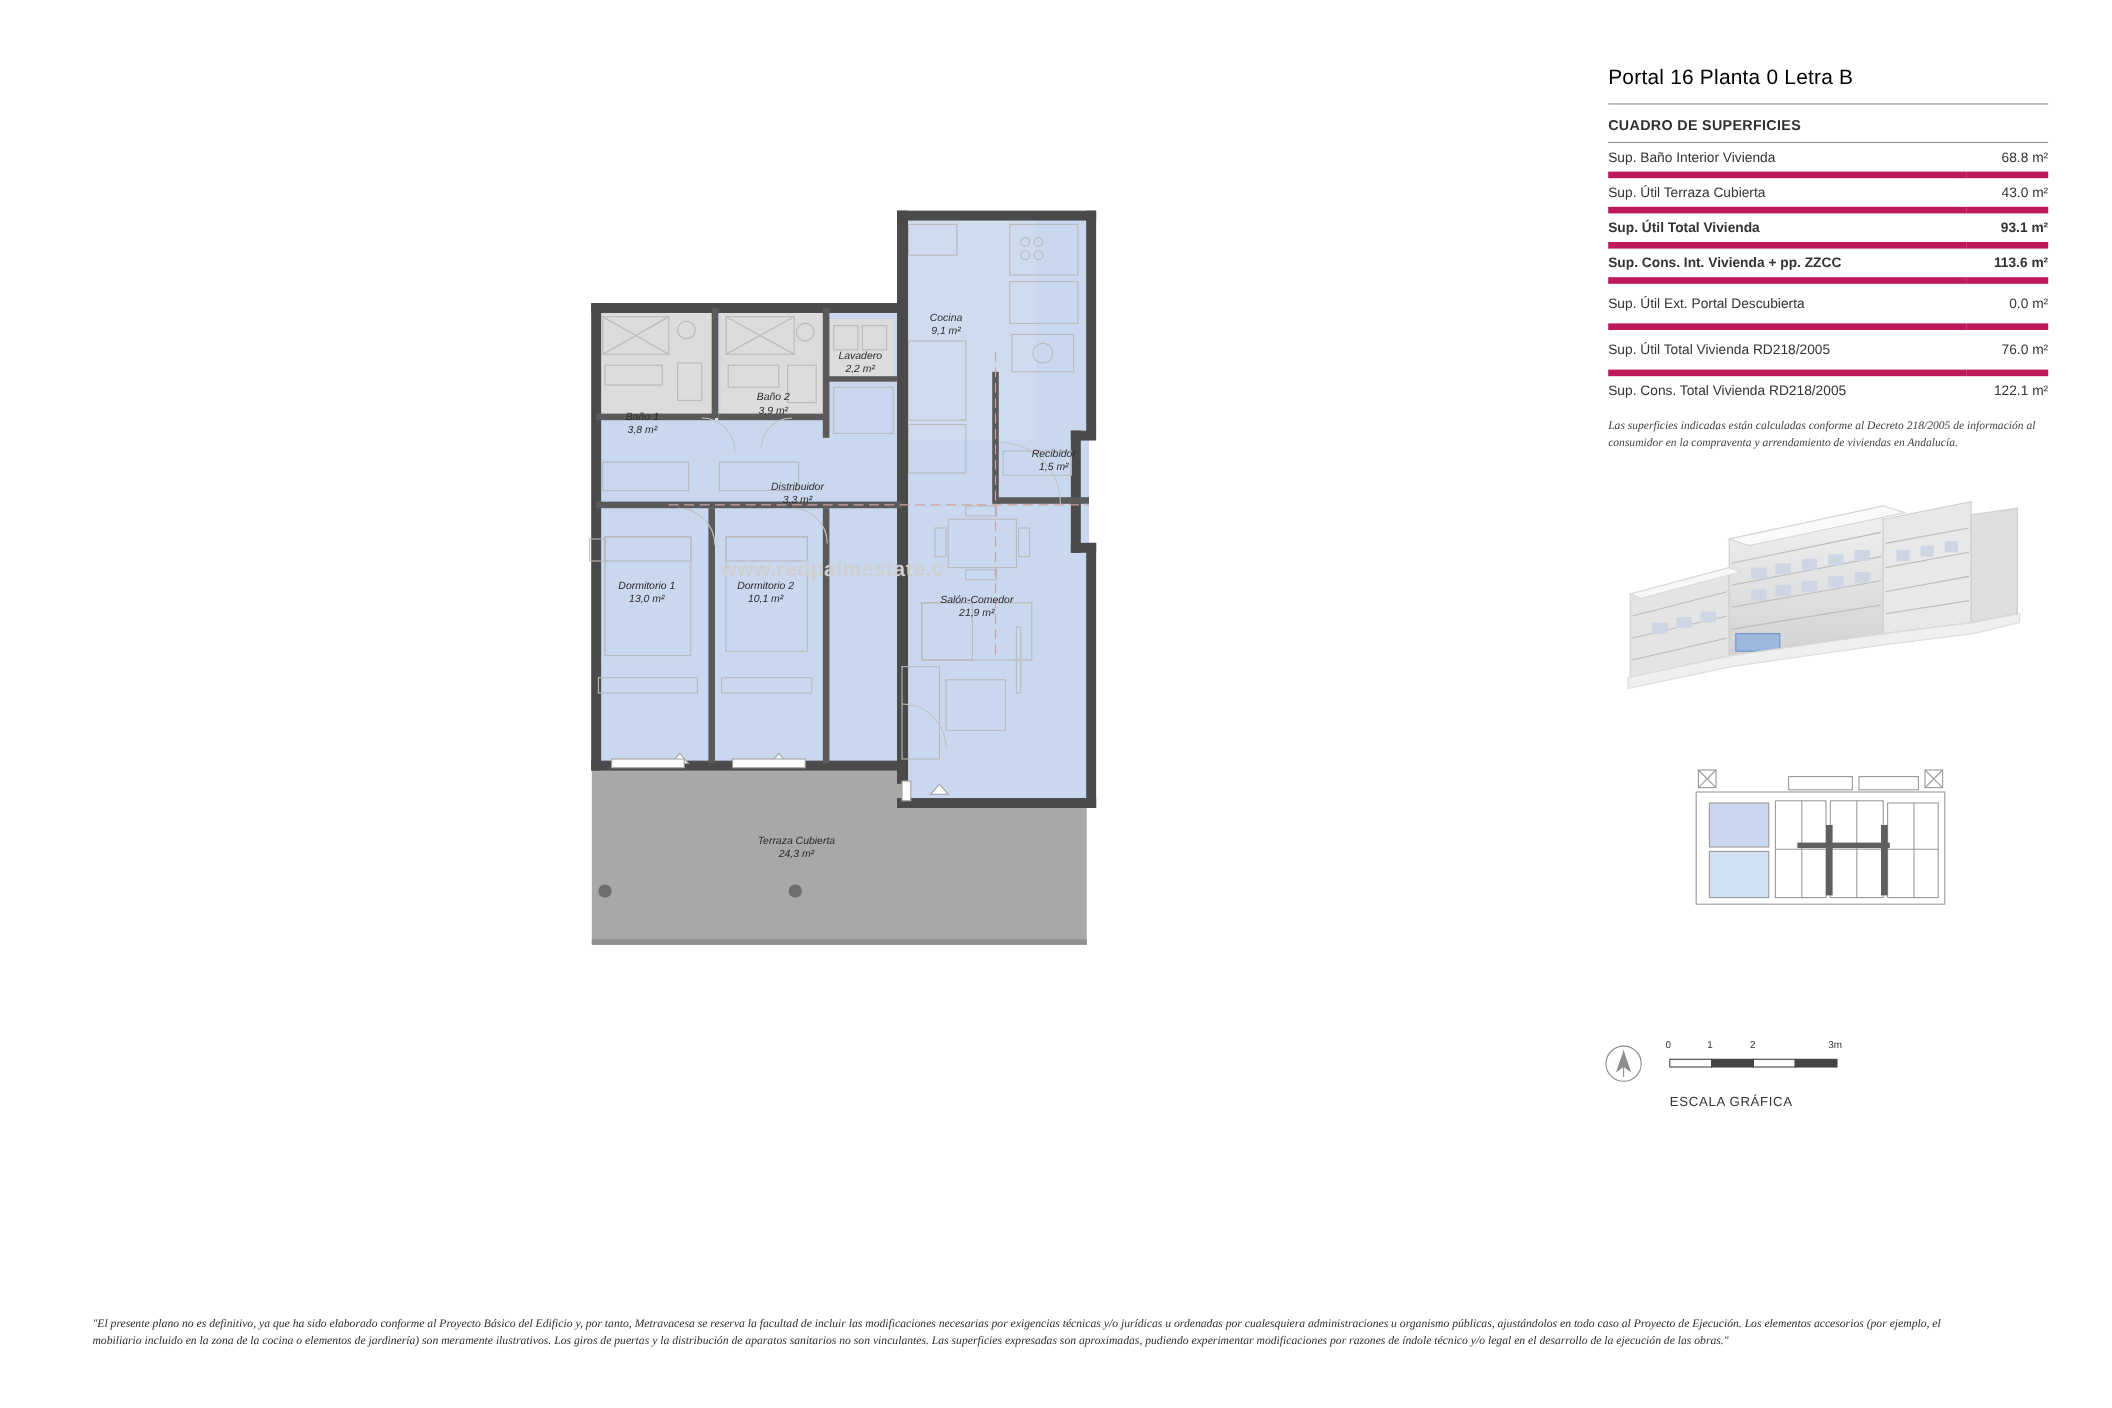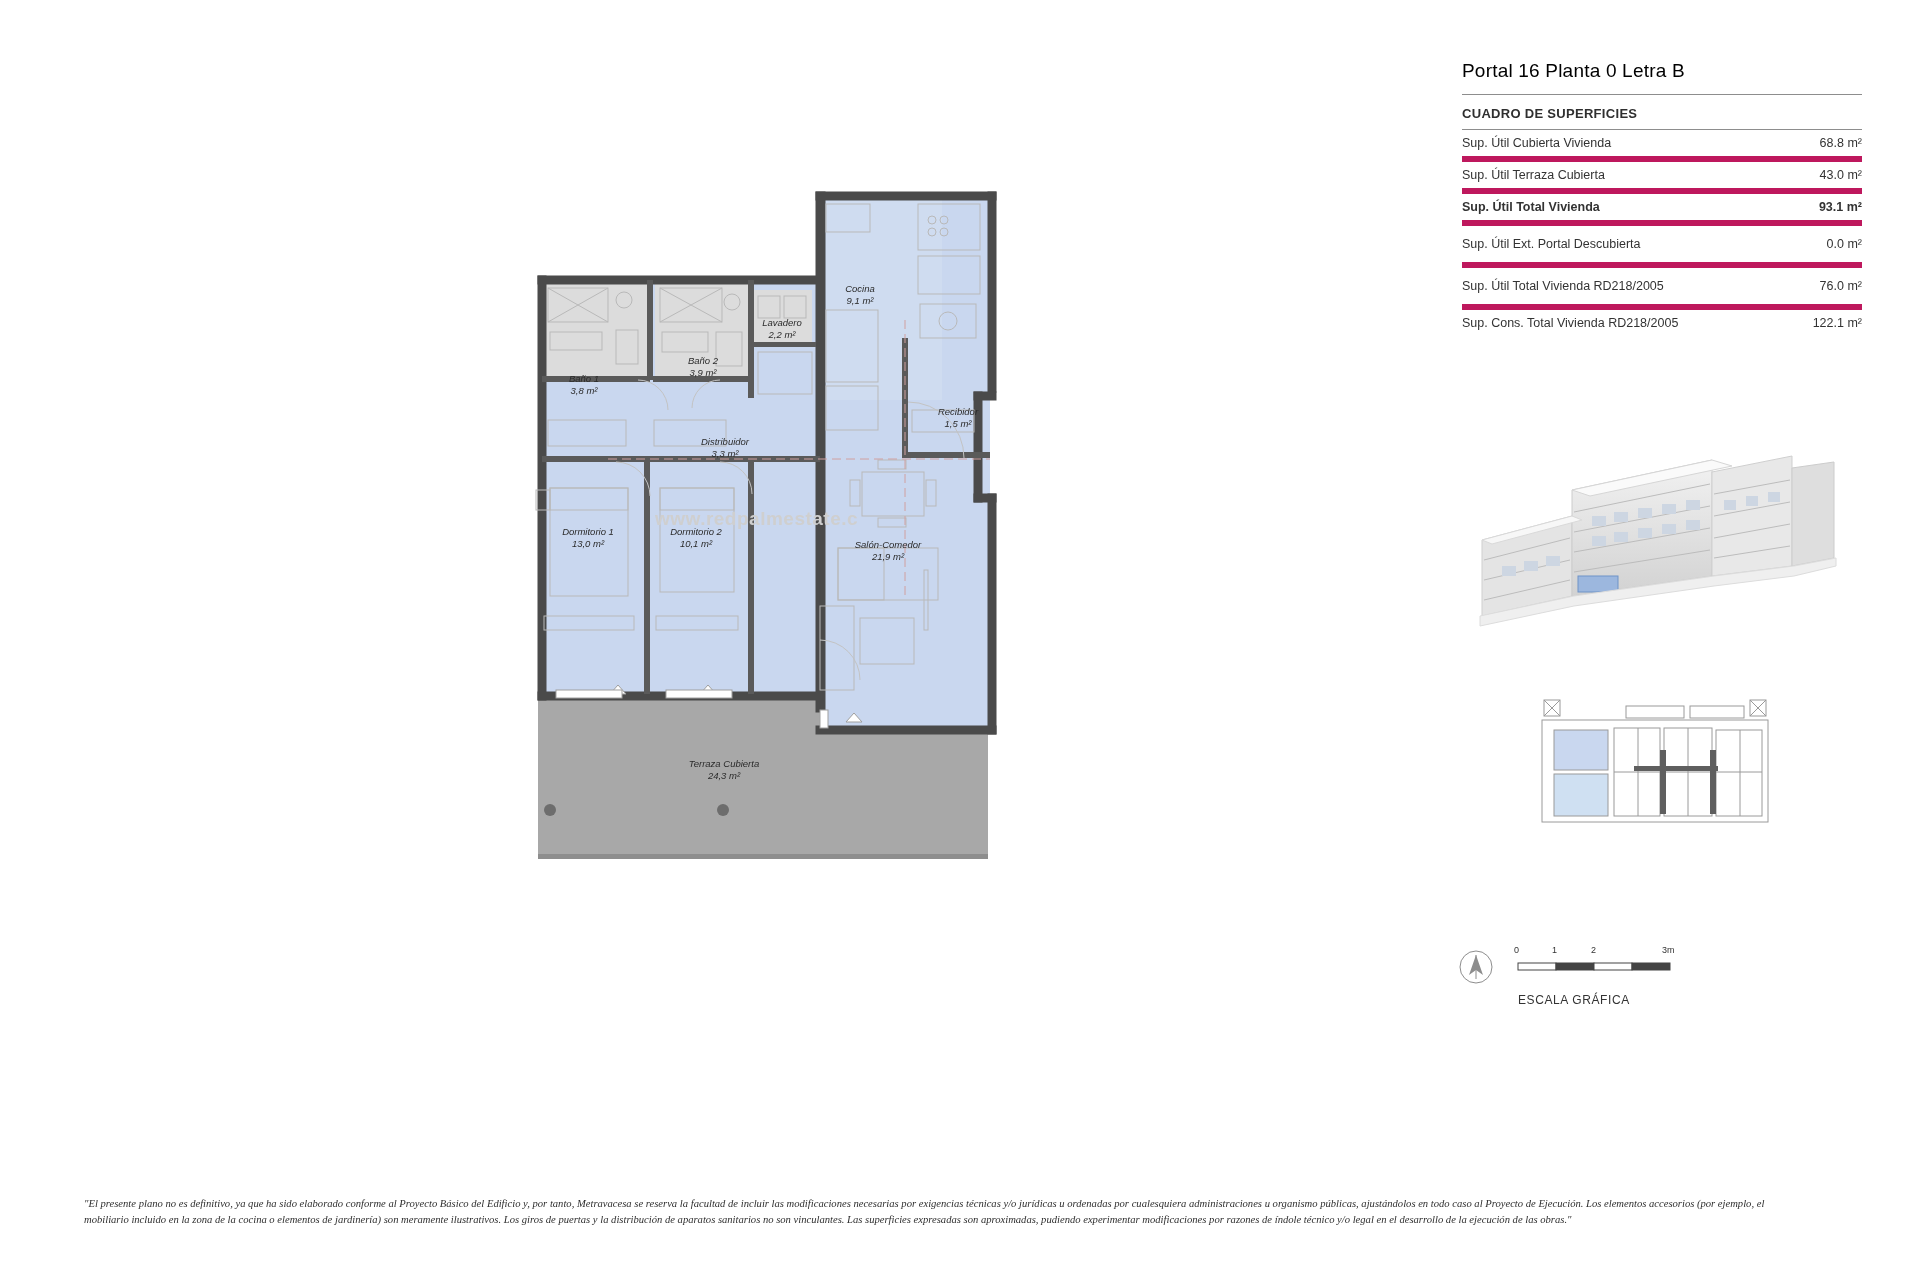--- a/index.html
+++ b/index.html
@@ -237,46 +237,51 @@
 <div id="watermark">www.redpalmestate.c</div>
 
 <div id="right-panel">
   <div id="plan-title">Portal 16 Planta 0 Letra B</div>
   <div id="panel-divider-top"></div>
   <div id="table-heading">CUADRO DE SUPERFICIES</div>
 
   <table id="surface-table">
     <tbody>
       <tr>
-        <td>Sup. Útil Cubierta Vivienda</td>
+        <td>Sup. Baño Interior Vivienda</td>
         <td class="val">68.8 m²</td>
       </tr>
       <tr>
         <td>Sup. Útil Terraza Cubierta</td>
         <td class="val">43.0 m²</td>
       </tr>
       <tr class="bold">
         <td>Sup. Útil Total Vivienda</td>
         <td class="val">93.1 m²</td>
       </tr>
+      <tr class="bold">
+        <td>Sup. Cons. Int. Vivienda + pp. ZZCC</td>
+        <td class="val">113.6 m²</td>
+      </tr>
       <tr class="spaced group-gap">
         <td>Sup. Útil Ext. Portal Descubierta</td>
         <td class="val">0.0 m²</td>
       </tr>
       <tr class="spaced group-gap">
         <td>Sup. Útil Total Vivienda RD218/2005</td>
         <td class="val">76.0 m²</td>
       </tr>
       <tr>
         <td>Sup. Cons. Total Vivienda RD218/2005</td>
         <td class="val">122.1 m²</td>
       </tr>
     </tbody>
   </table>
 
+  <div id="legal-note">Las superficies indicadas están calculadas conforme al Decreto 218/2005 de información al consumidor en la compraventa y arrendamiento de viviendas en Andalucía.</div>
 </div>
 
 <div id="building-render">
   <svg width="400" height="210" viewBox="0 0 400 210" xmlns="http://www.w3.org/2000/svg">
     <defs>
       <linearGradient id="shade" x1="0" y1="0" x2="0" y2="1">
         <stop offset="0%" stop-color="#f2f2f2"></stop>
         <stop offset="100%" stop-color="#d2d2d2"></stop>
       </linearGradient>
     </defs>

